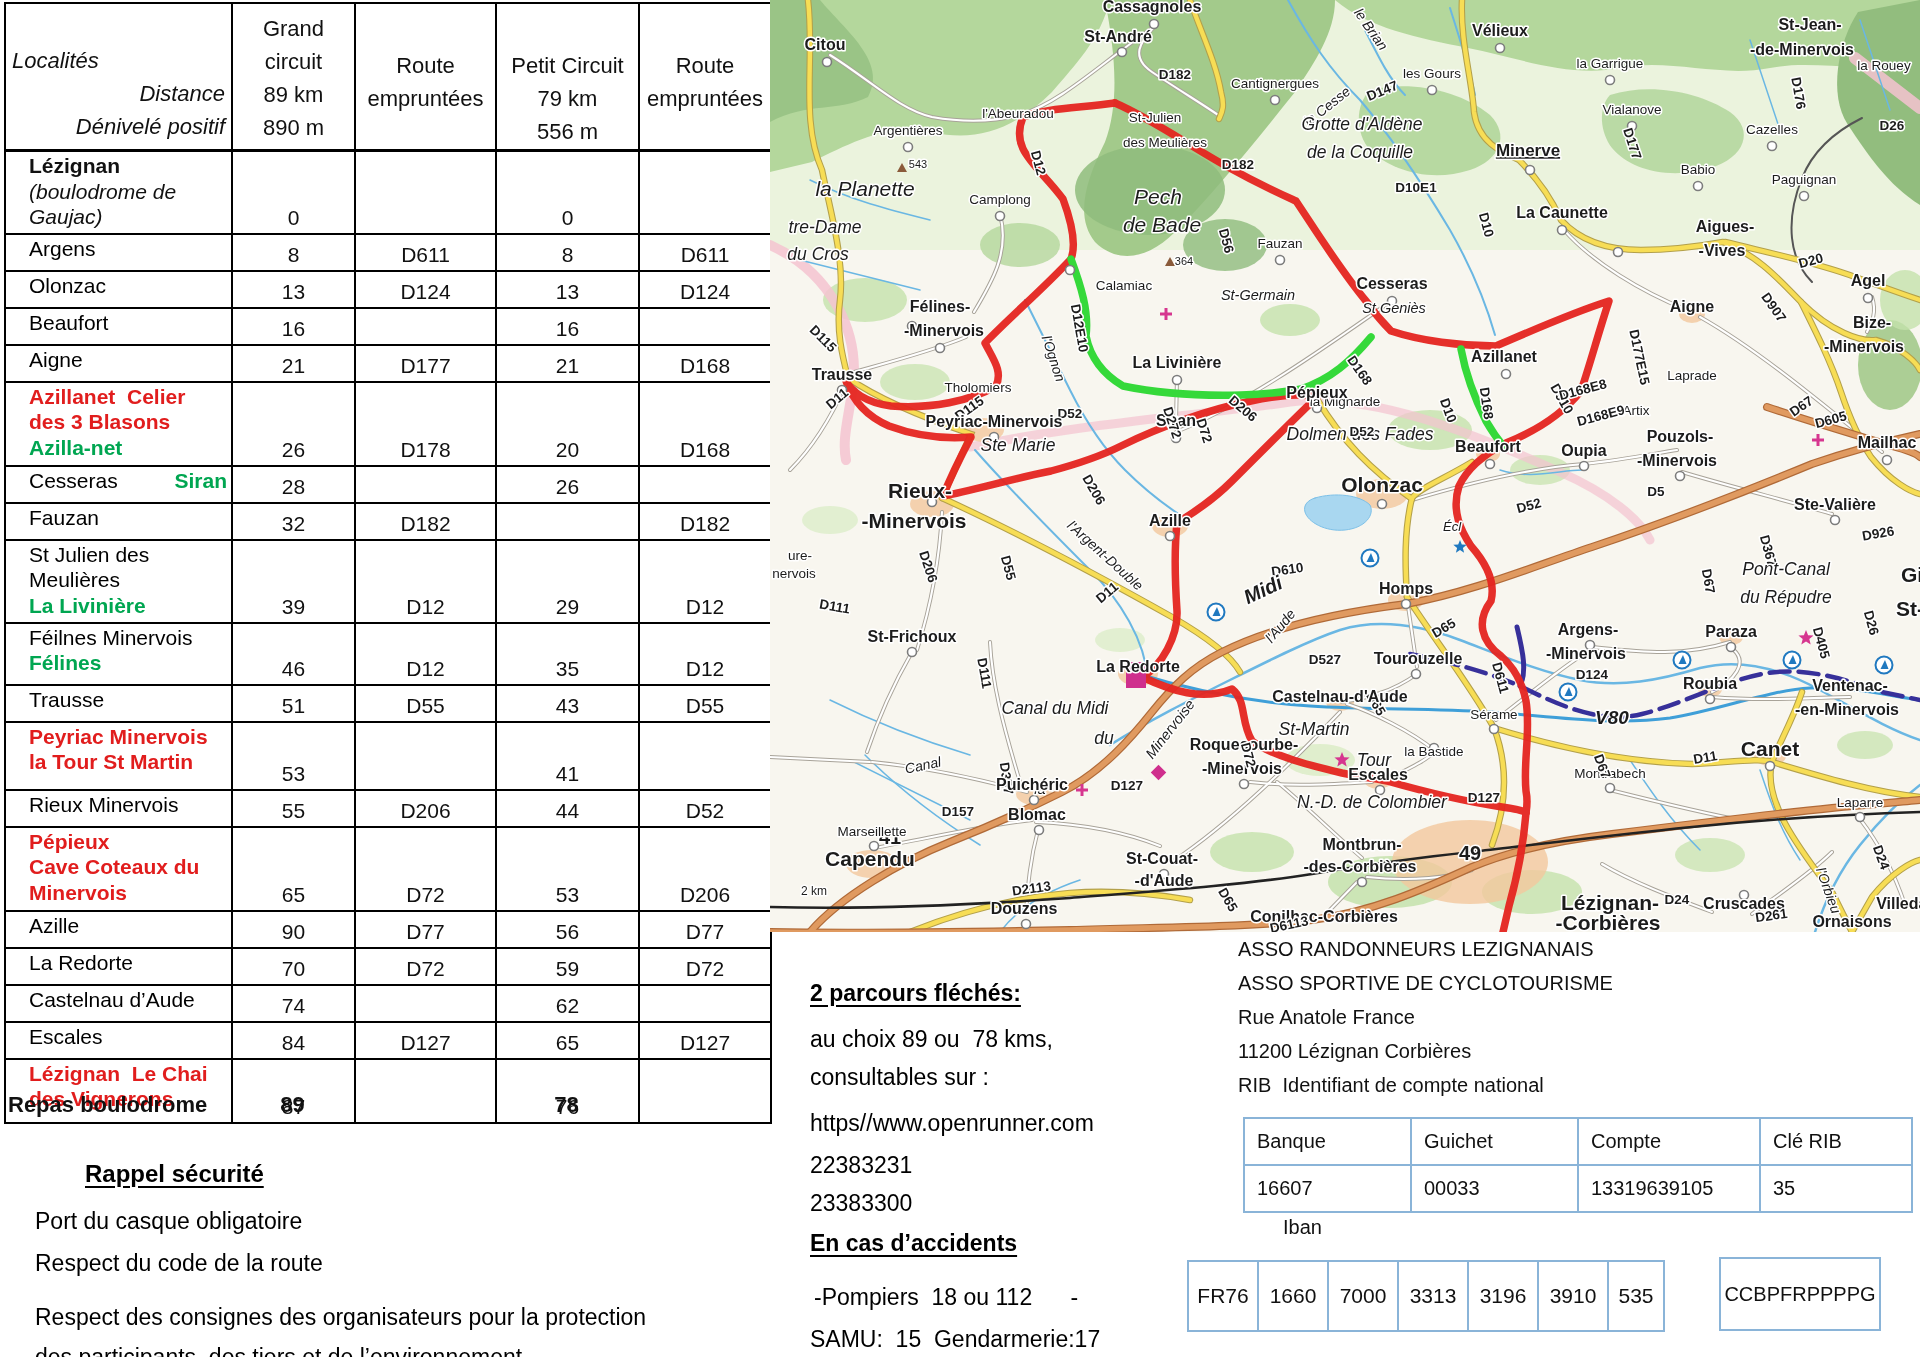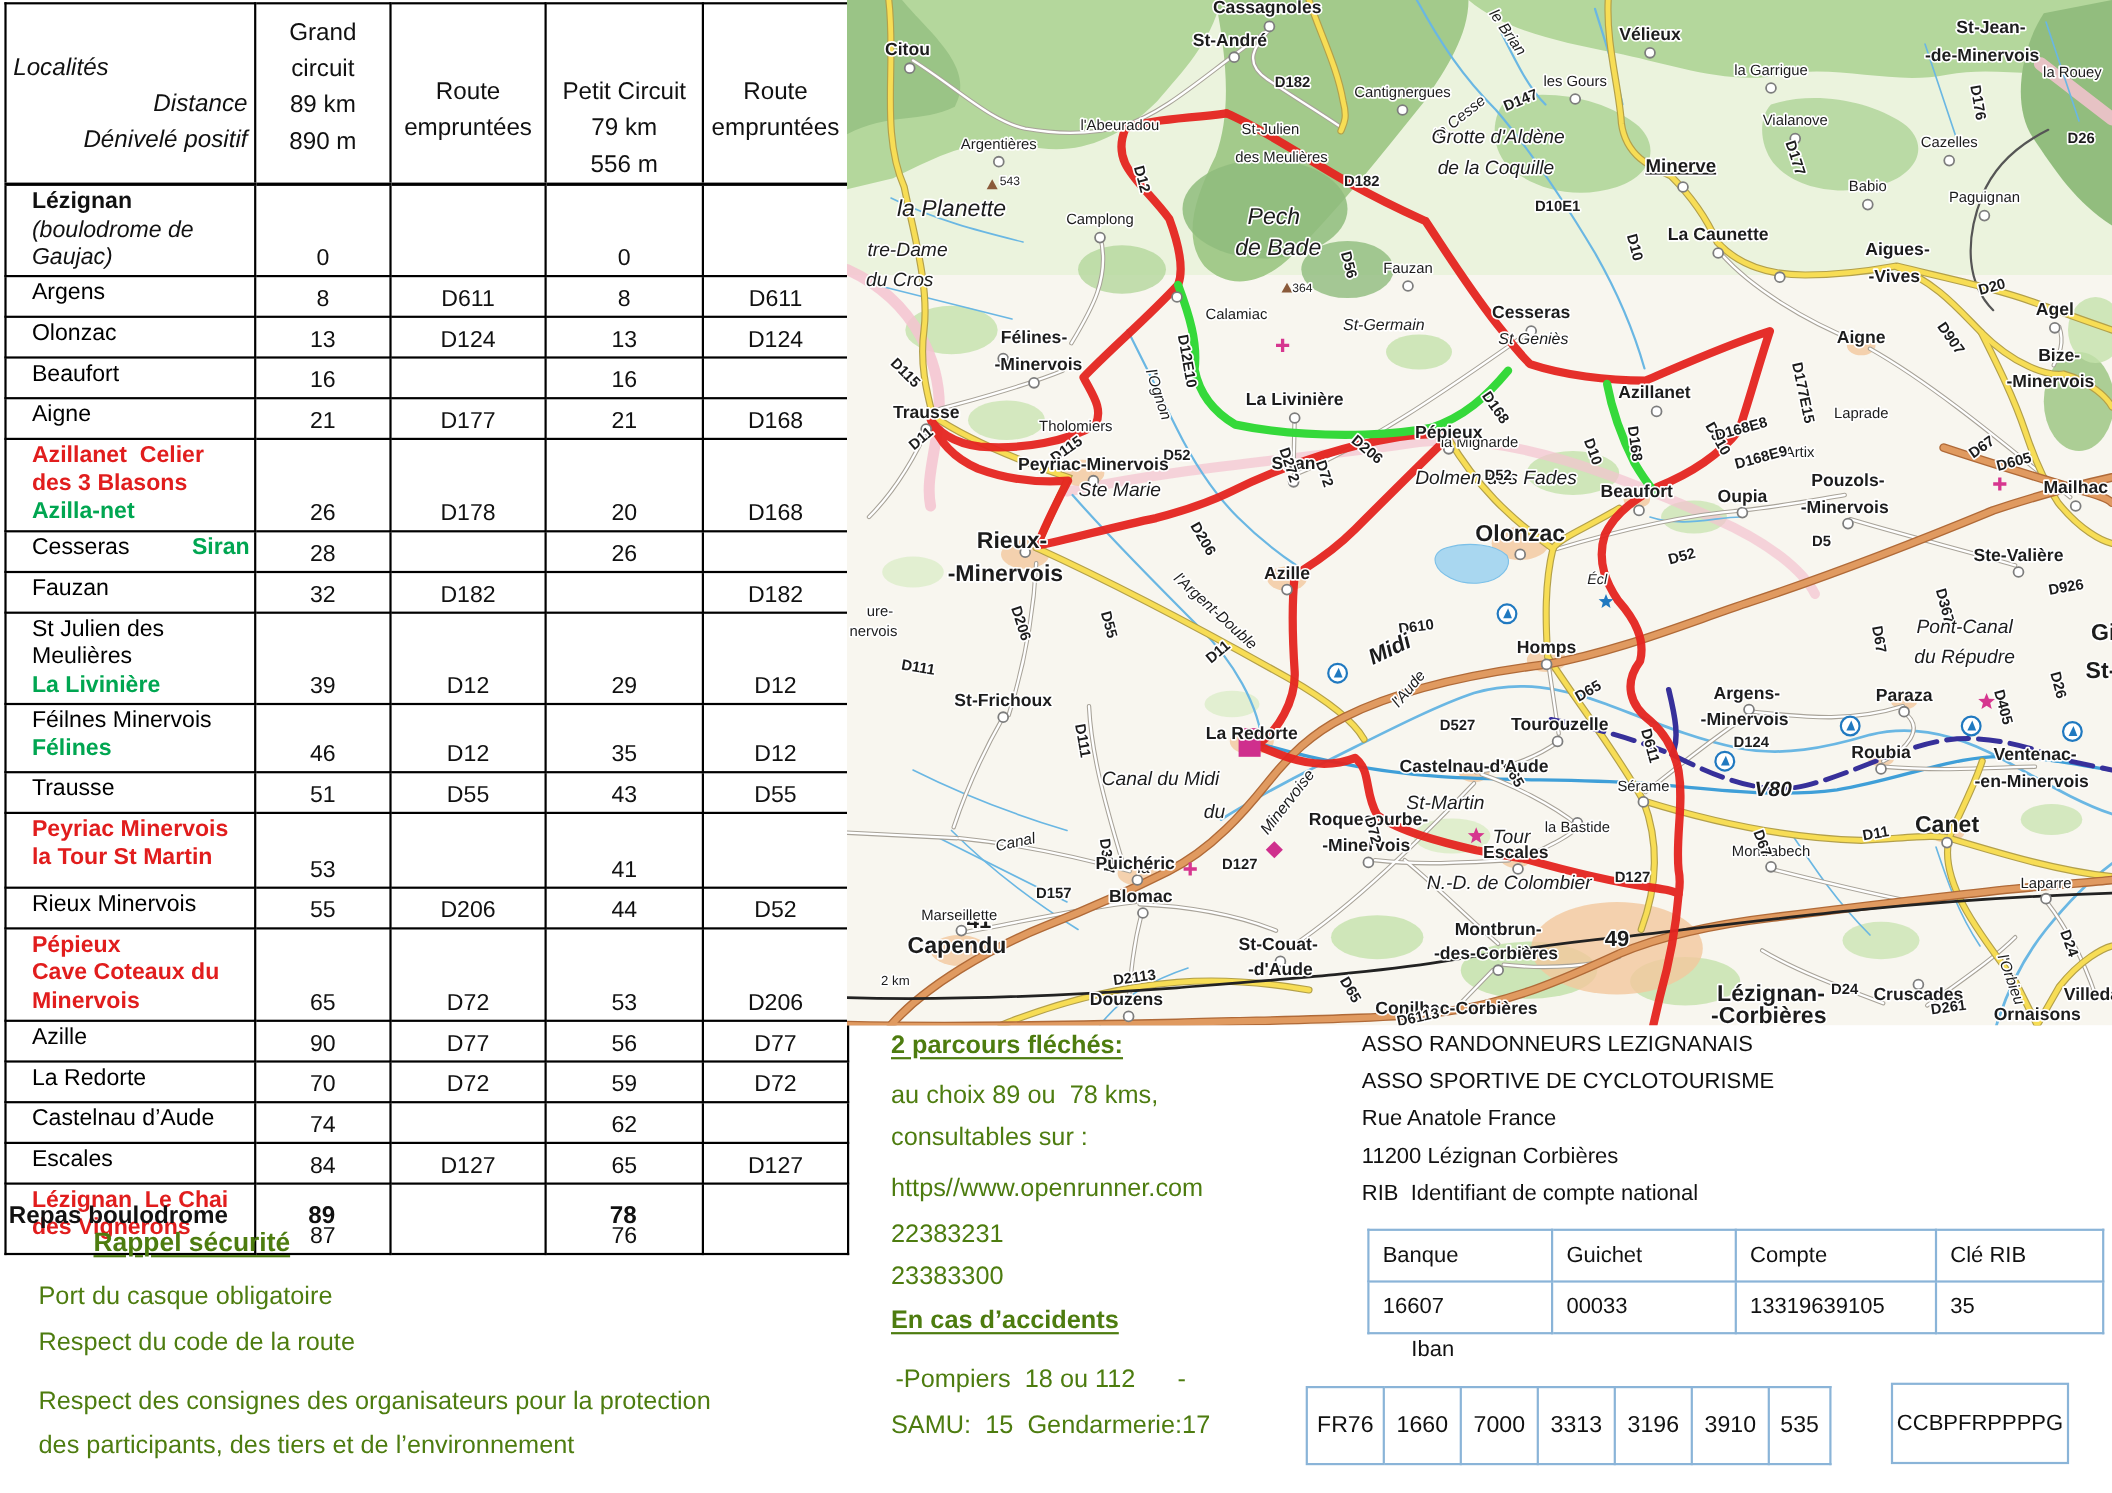--- a/index.html
+++ b/index.html
@@ -8,38 +8,38 @@
 
   
   table.route-table{position:absolute;left:4px;top:2px;border-collapse:collapse;table-layout:fixed;}
   table.route-table th,table.route-table td{border:2px solid #000;overflow:hidden;}
   table.route-table thead th{border-bottom:3px solid #000;font-weight:normal;}
   .th-name{vertical-align:top;padding:40px 6px 0 6px;font-style:italic;}
   .hl{line-height:33px;font-size:22px;white-space:nowrap;}
   .hl-left{text-align:left;}
   .hl-right{text-align:right;}
   .th-mid{vertical-align:top;padding-top:8px;}
-  .th-mid2{vertical-align:top;padding-top:62px;}
+  .th-mid2{vertical-align:top;padding-top:45px;}
   .hc{line-height:33px;font-size:22px;text-align:center;white-space:nowrap;}
   .c-name{padding:1px 4px 3px 23px;vertical-align:top;font-size:21px;line-height:1.22;text-align:left;}
   .c-val{vertical-align:bottom;text-align:center;font-size:21px;padding-bottom:3px;}
   .part{white-space:pre-wrap;}
   .s-plain{color:#000;}
   .s-bold{font-weight:bold;}
   .s-italic{font-style:italic;}
   .s-red{color:#e11d1d;font-weight:bold;}
   .s-green{color:#00a651;font-weight:bold;}
   .fr{float:right;}
   #repas-row{position:absolute;left:4px;top:1092px;width:766px;height:34px;font-size:22px;font-weight:bold;}
   #repas-label{position:absolute;left:4px;top:0;}
   #repas-gc{position:absolute;left:227px;width:123px;text-align:center;}
   #repas-pc{position:absolute;left:491px;width:143px;text-align:center;}
 
   
-  .doc-text{position:absolute;font-size:23px;color:#4d7c0f;white-space:pre;}
+  .doc-text{position:absolute;font-size:23px;color:#000000;white-space:pre;margin-top:44px;}
   .doc-title{font-weight:bold;text-decoration:underline;text-underline-offset:4px;}
 
   
   .org-line{position:absolute;left:1238px;font-size:20px;color:#111;white-space:pre;}
   #rib-table{position:absolute;left:1243px;top:1117px;border-collapse:collapse;}
   #rib-table td{border:2px solid #8ab4d8;font-size:20px;padding:0 0 0 12px;height:45px;}
   #iban-label{position:absolute;left:1283px;top:1216px;font-size:20px;}
   #iban-strip{position:absolute;left:1187px;top:1260px;display:flex;}
   .iban-cell{border:2px solid #8ab4d8;border-left:none;width:68px;height:68px;display:flex;
              align-items:center;justify-content:center;font-size:21px;}

